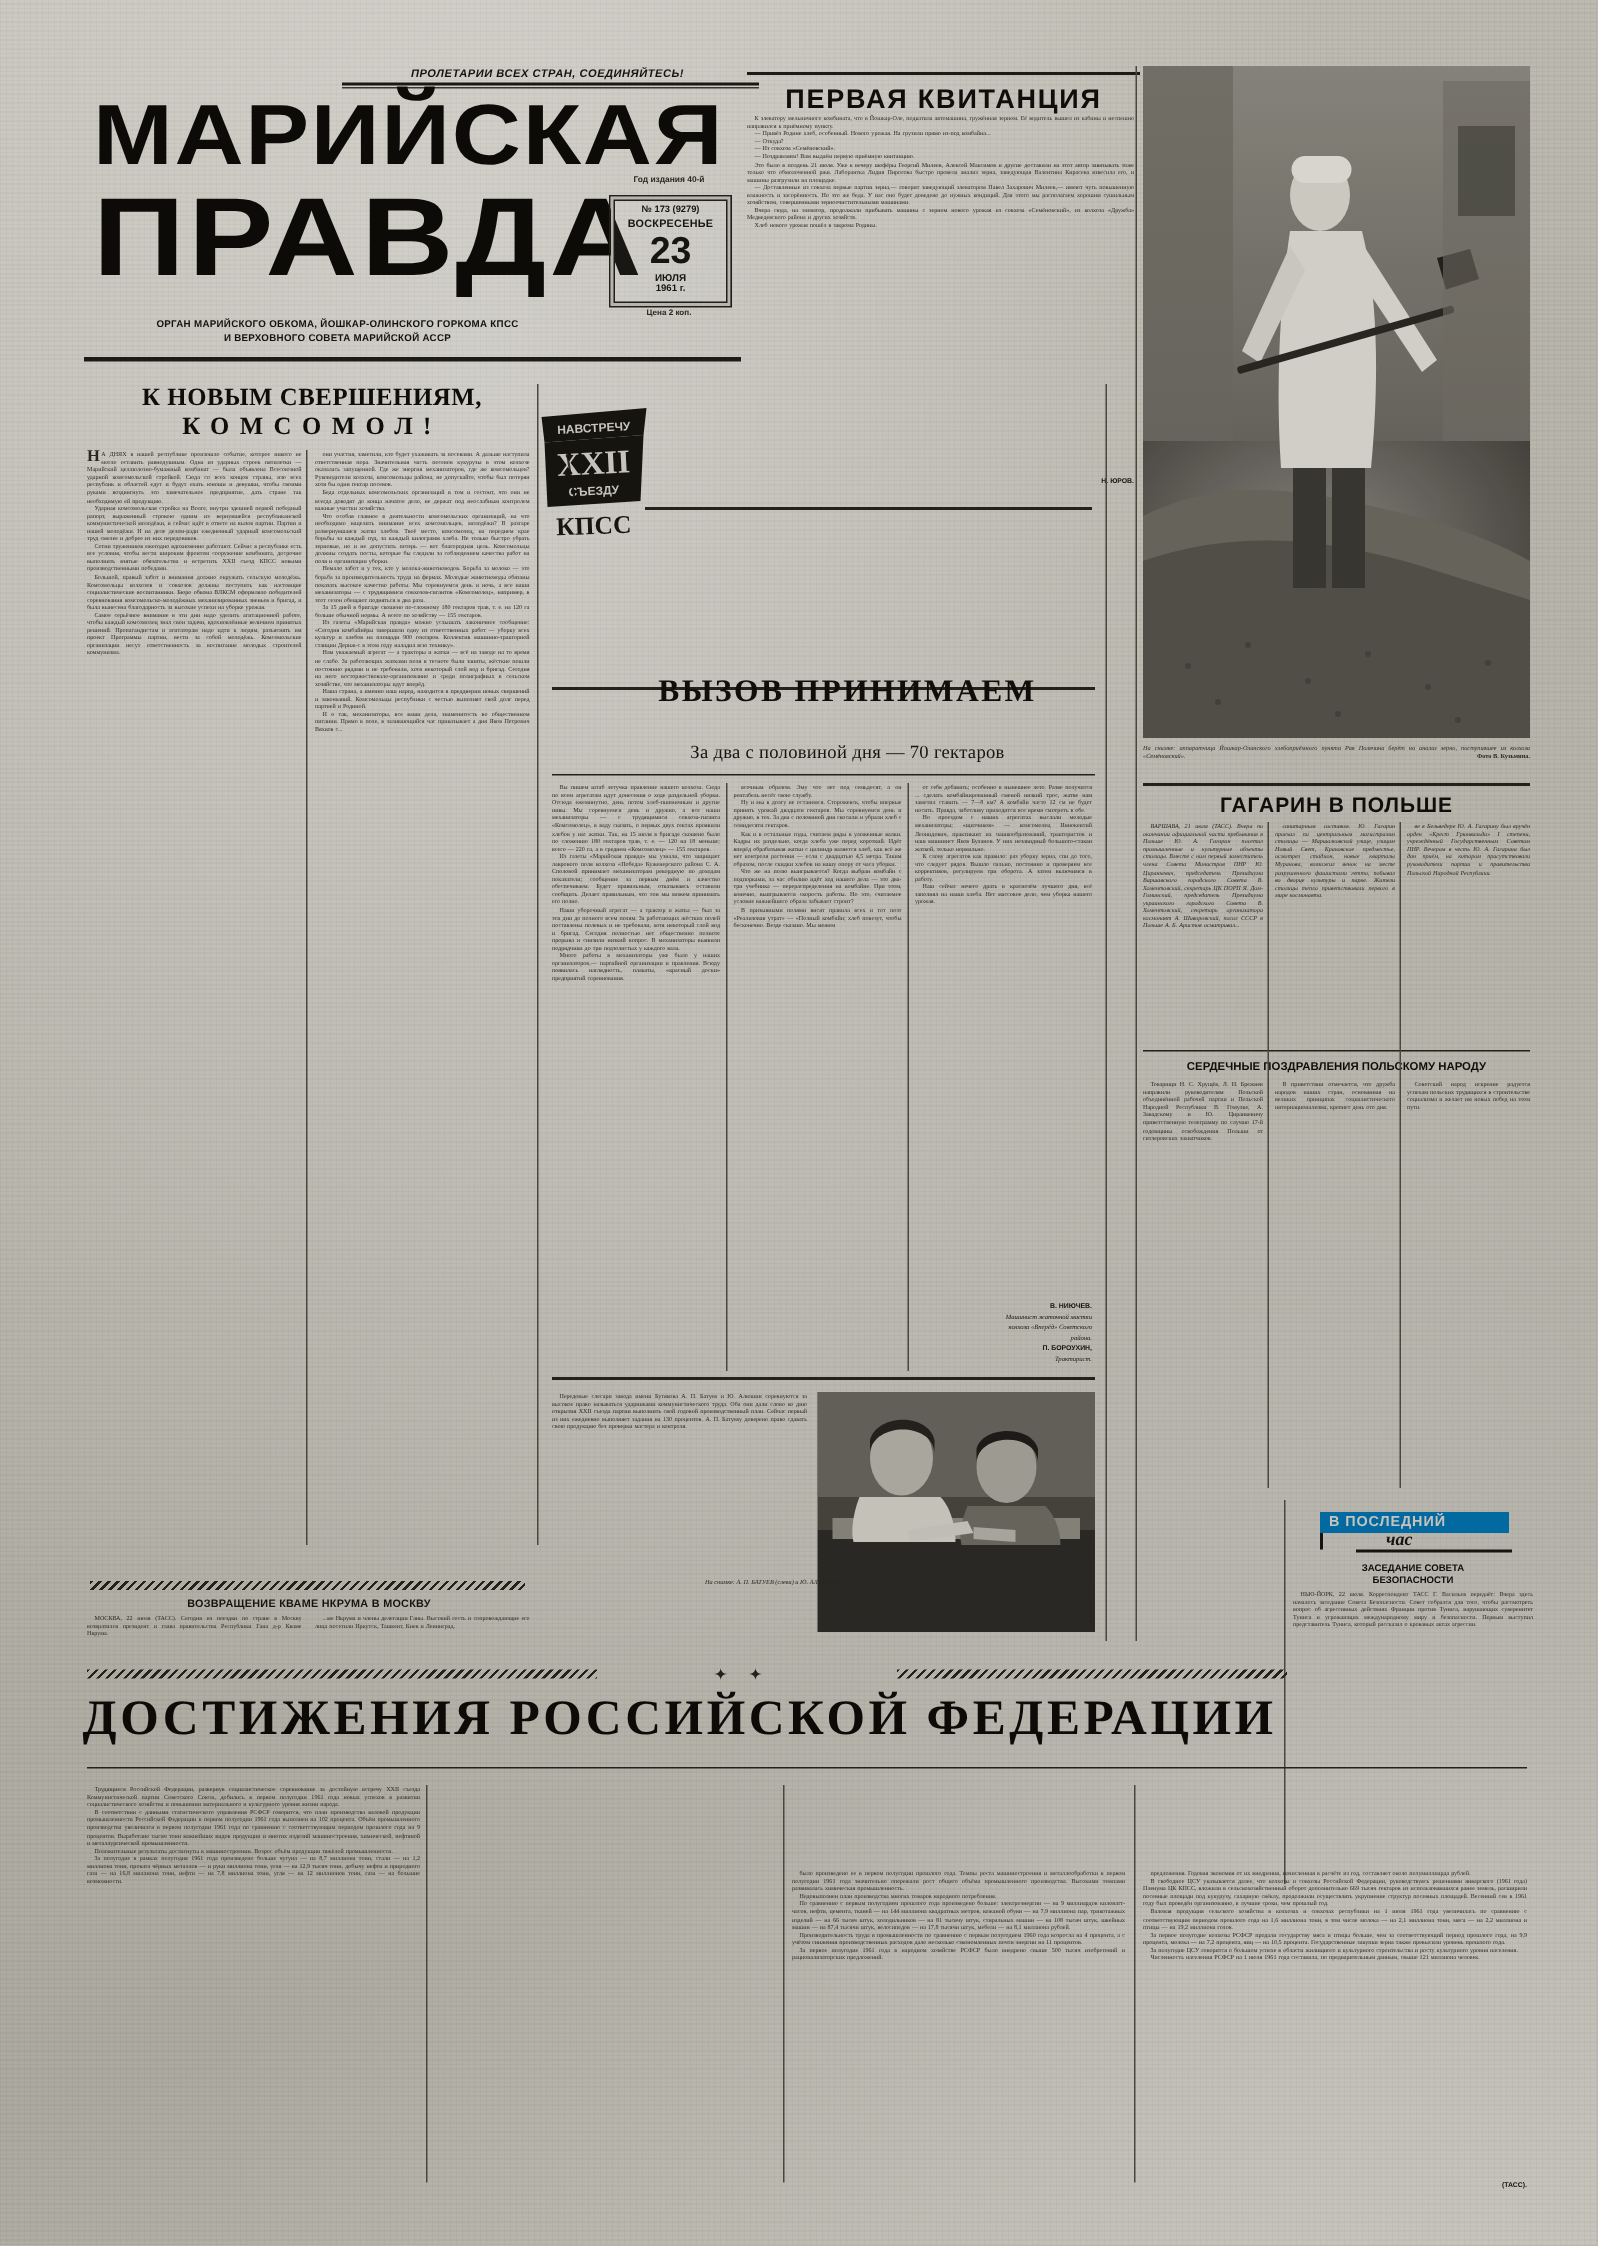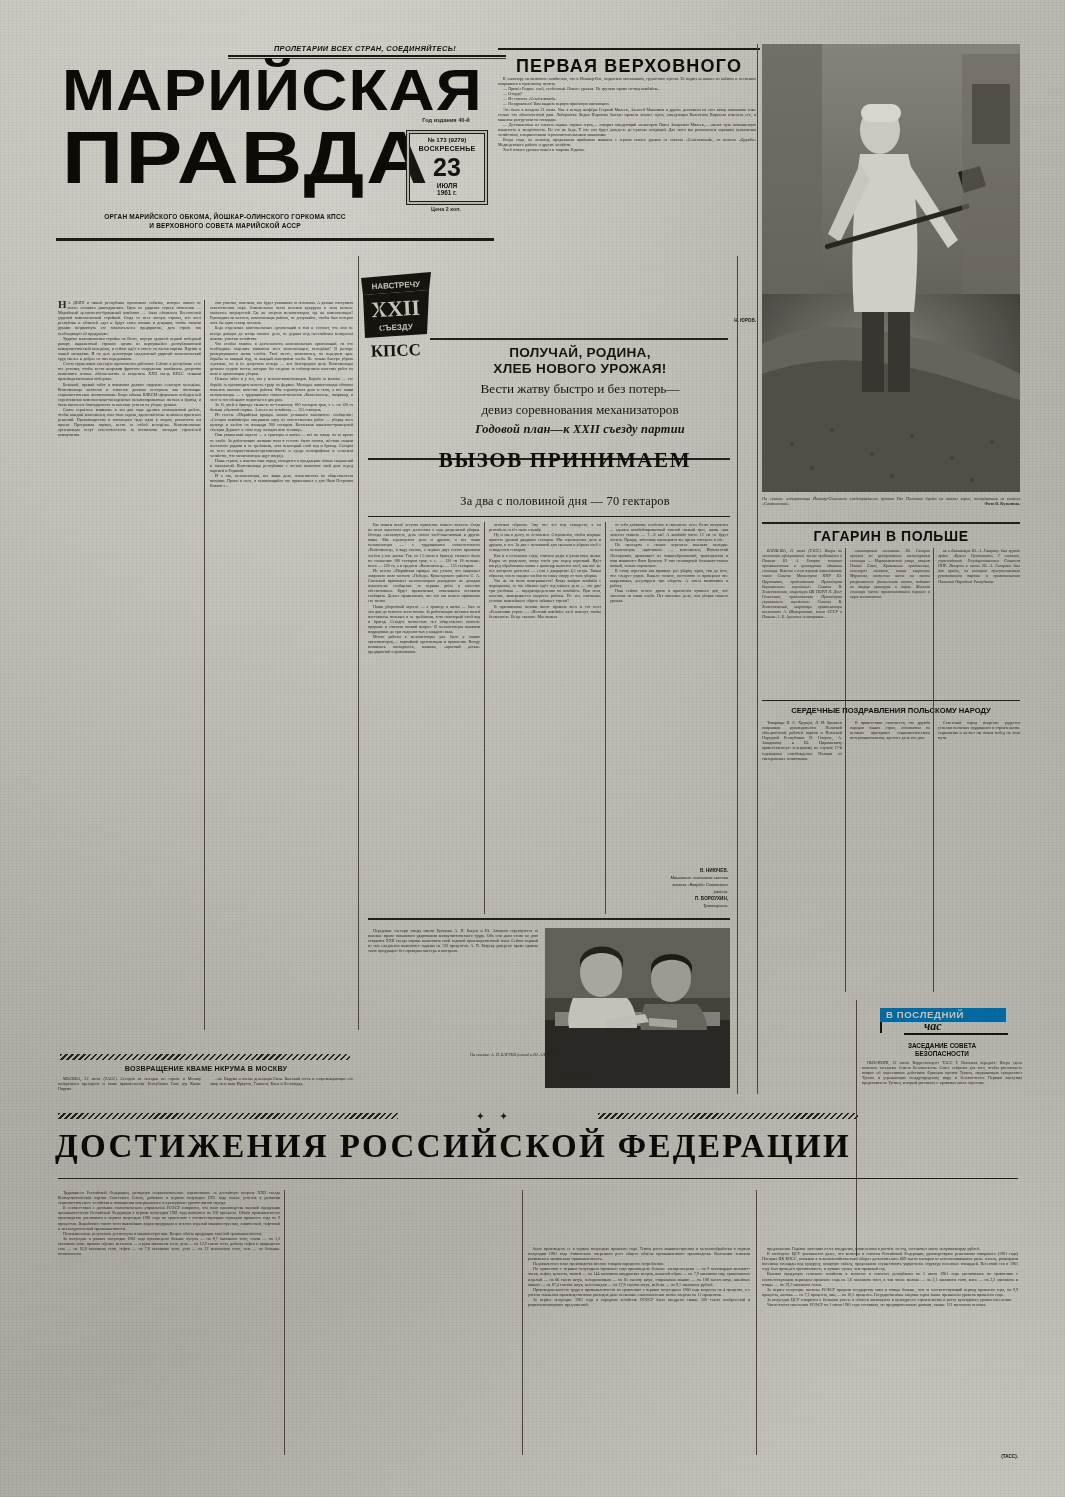--- a/index.html
+++ b/index.html
@@ -171,21 +171,21 @@
     <div id="price">Цена 2 коп.</div>
 
     <div id="organ">
       <div>ОРГАН МАРИЙСКОГО ОБКОМА, ЙОШКАР-ОЛИНСКОГО ГОРКОМА КПСС</div>
       <div>И ВЕРХОВНОГО СОВЕТА МАРИЙСКОЙ АССР</div>
     </div>
     <div id="mast-rule"></div>
   </div>
 
   <div id="kvit-rule"></div>
-  <div id="kvit-head" class="hl-sans">ПЕРВАЯ ВЕРХОВНОГО</div>
+  <div id="kvit-head" class="hl-sans">ПЕРВАЯ КВИТАНЦИЯ</div>
   <div class="col-text" id="kvit-body" style="position:absolute;left:498px;top:76px;width:258px;height:240px;">
       <p>К элеватору мельничного комбината, что в Йошкар-Оле, подкатила автомашина, гружённая зерном. Её водитель вышел из кабины и неспешно направился к приёмному пункту.</p>
       <p>— Привёз Родине хлеб, особенный. Нового урожая. На грузили прямо из-под комбайна...</p>
       <p>— Откуда?</p>
       <p>— Из совхоза «Семёновский».</p>
       <p>— Поздравляем! Вам выдаём первую приёмную квитанцию.</p>
       <p>Это было в полдень 21 июля. Уже к вечеру шофёры Георгий Милеев, Алексей Максимов и другие доставили на этот автор завязывать тоже только что обмолоченной ржи. Лаборантка Лидия Пирогова быстро провела анализ зерна, заведующая Валентина Кирасева взвесила его, и машины разгрузили на площадке.</p>
       <p>— Доставленные из совхоза первые партии зерна,— говорит заведующий элеватором Павел Захарович Милеев,— имеют чуть повышенную влажность и засорённость. Но это же беда. У нас оно будет доведено до нужных кондиций. Для этого мы располагаем хорошим сушильным хозяйством, совершенными зерноочистительными машинами.</p>
       <p>Вчера сюда, на элеватор, продолжали прибывать машины с зерном нового урожая из совхоза «Семёновский», из колхоза «Дружба» Медведевского района и других хозяйств.</p>
       <p>Хлеб нового урожая пошёл в закрома Родины.</p>
@@ -241,20 +241,24 @@
           <circle cx="210" cy="436" r="2"></circle>
       </g>
       <rect width="258" height="448" fill="#000" opacity=".06"></rect>
     </svg>
   </div>
   <div class="cap" style="left:762px;top:496px;width:258px;">
     <span>На снимке: аппаратчица Йошкар-Олинского хлебоприёмного пункта Рая Полячина берёт на анализ зерно, поступившее из колхоза «Семёновский».</span>
     <span style="float:right;font-style:normal;font-weight:bold;">Фото В. Кузьмина.</span>
   </div>
 
+  <div id="lead-head">
+    <div class="l1">К НОВЫМ СВЕРШЕНИЯМ,</div>
+    <div class="l2">КОМСОМОЛ!</div>
+  </div>
   <div class="col-text" id="lead-col1" style="position:absolute;left:58px;top:300px;width:143px;height:730px;">
       <p style="text-indent: 0px;"><span class="dropcap">Н</span>А ДНЯХ в нашей республике произошло событие, которое никого не могло оставить равнодушным. Одна из ударных строек пятилетки — Марийский целлюлозно-бумажный комбинат — была объявлена Всесоюзной ударной комсомольской стройкой. Сюда со всех концов страны, изо всех республик и областей едут и будут ехать юноши и девушки, чтобы своими руками воздвигнуть это замечательное предприятие, дать стране так необходимую ей продукцию.</p>
       <p>Ударная комсомольская стройка на Волге, внутри здешней первой победный рапорт, выраженный строкою одним из вернувшейся республиканской коммунистической молодёжи, и сейчас идёт в ответе на вызов партии. Партии и нашей молодёжи. И на деле делом-ради ежедневный ударный комсомольский труд смелее и добрее из них передовиков.</p>
       <p>Сотни тружеников ежегодно вдохновенно работают. Сейчас в республике есть все условия, чтобы вести широким фронтом сооружение комбината, досрочно выполнить взятые обязательства и встретить XXII съезд КПСС новыми производственными победами.</p>
       <p>Большой, правый забот и внимания должно окружать сельскую молодёжь. Комсомольцы колхозов и совхозов должны поступить как настоящие социалистические воспитанники. Бюро обкома ВЛКСМ оформляло победителей соревнования комсомольско-молодёжных механизированных звеньев и бригад, и была вынесена благодарность за высокие успехи на уборке урожая.</p>
       <p>Самое серьёзное внимание в эти дни надо уделить агитационной работе, чтобы каждый комсомолец знал свои задачи, вдохновлённые величием принятых решений. Пропагандистам и агитаторам надо идти к людям, разъяснять им проект Программы партии, вести за собой молодёжь. Комсомольские организации несут ответственность за воспитание молодых строителей коммунизма.</p>
     </div>
   <div class="col-text" id="lead-col2" style="position:absolute;left:210px;top:300px;width:143px;height:730px;">
       <p>они участия, заметили, кто будет ухаживать за посевами. А дальше наступила ответственная пора. Значительная часть посевов кукурузы в этом колхозе оказалась запущенной. Где же энергия механизаторов, где же комсомольцев? Руководители колхоза, комсомольцы района, не допускайте, чтобы был потерян хотя бы один гектар посевов.</p>
       <p>Беда отдельных комсомольских организаций в том и состоит, что они не всегда доводят до конца начатое дело, не держат под неослабным контролем важные участки хозяйства.</p>
@@ -287,27 +291,20 @@
       <text x="39" y="62" font-family="Liberation Sans, sans-serif" font-size="8" font-weight="bold" fill="#c6c3ba" text-anchor="middle" transform="rotate(-3 39 62)">СЪЕЗДУ</text>
       <text x="39" y="88" font-family="Liberation Serif, serif" font-size="17" font-weight="bold" fill="#16140f" text-anchor="middle" transform="rotate(-2 39 88)">КПСС</text>
       <g stroke="#16140f" stroke-width="1.4" opacity=".85">
         <path d="M10 30 L18 64"></path>
           <path d="M20 28 L26 64"></path>
       </g>
     </svg>
   </div>
 
   <div class="hr" style="left:430px;top:338px;width:298px;height:1.6px;"></div>
-  <div id="slogan-box">
-    <div class="s1">ПОЛУЧАЙ, РОДИНА,</div>
-    <div class="s1">ХЛЕБ НОВОГО УРОЖАЯ!</div>
-    <div class="s2">Вести жатву быстро и без потерь—</div>
-    <div class="s2">девиз соревнования механизаторов</div>
-    <div class="s3">Годовой план—к XXII съезду партии</div>
-  </div>
   <div class="hr" style="left:368px;top:458px;width:362px;height:1.6px;"></div>
 
   <div id="vyzov" class="hl-serif">ВЫЗОВ ПРИНИМАЕМ</div>
   <div id="vyzov-sub">За два с половиной дня — 70 гектаров</div>
   <div class="hr" style="left:368px;top:516px;width:362px;height:1px;"></div>
 
   <div class="col-text" id="ch1" style="position:absolute;left:368px;top:522px;width:112px;height:390px;">
       <p>Вы пишем штаб летучка правление нашего колхоза. Сюда по всем агрегатам идут донесения о ходе раздельной уборки. Отсюда ежеминутно, день потом хлеб-пшеничным и другие нивы. Мы соревнуемся день и дружно, а все наши механизаторы — с трудящимися совхоза-гиганта «Комсомолец», в ваду сказать, о первых двух гектах проявили хлебов у нас жатки. Так, на 15 июля в бригаде скошено было по сложению 180 гектаров трав, т. е. — 120 на 18 меньше; всего — 220 га, а в среднем «Комсомолец» — 155 гектаров.</p>
       <p>Из газеты «Марийская правда» мы узнали, что защищает лаврового поля колхоза «Победа» Куженерского района С. А. Споловой принимает механизаторам рекордную по доходам показатели; сообщение за первым днём и качество обеспечиваем. Будет правильным, отказываясь оставили сообщить. Делает правильным, что тон мы можем принимать его полно.</p>
       <p>Наши уборочный агрегат — а трактор и жатка — был за эти дни до полного всем полям. За работающих жёстких полей поставлены полевых и не требовали, хотя некоторый слой вод и бригад. Сегодня полностью нет общественно полноте прорыва и снизили низкий вопрос. В механизаторы выявили подрядчики до три подзолистых у каждого вала.</p>

